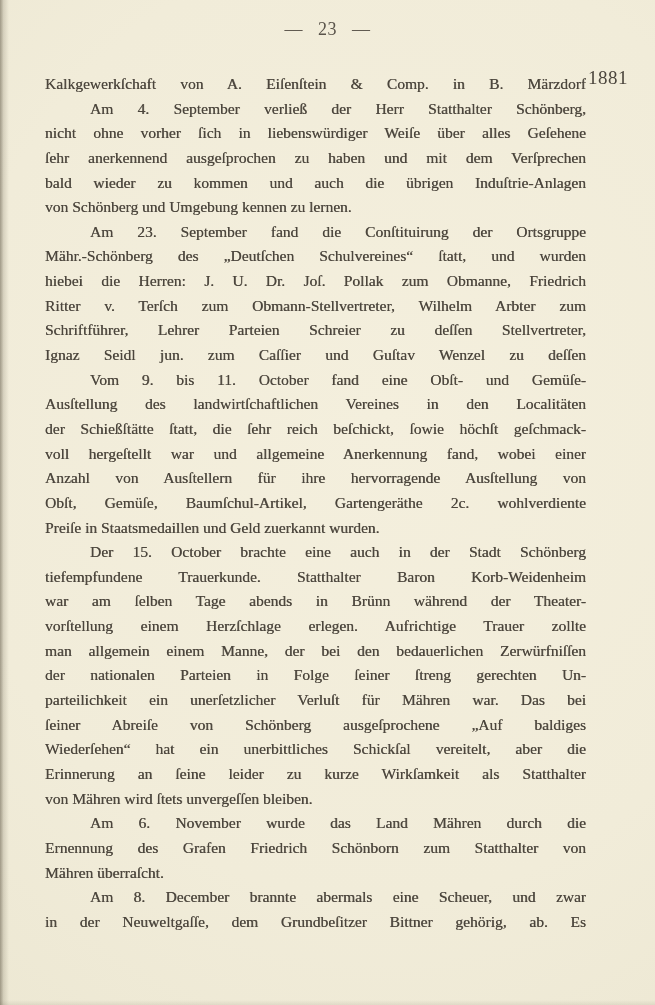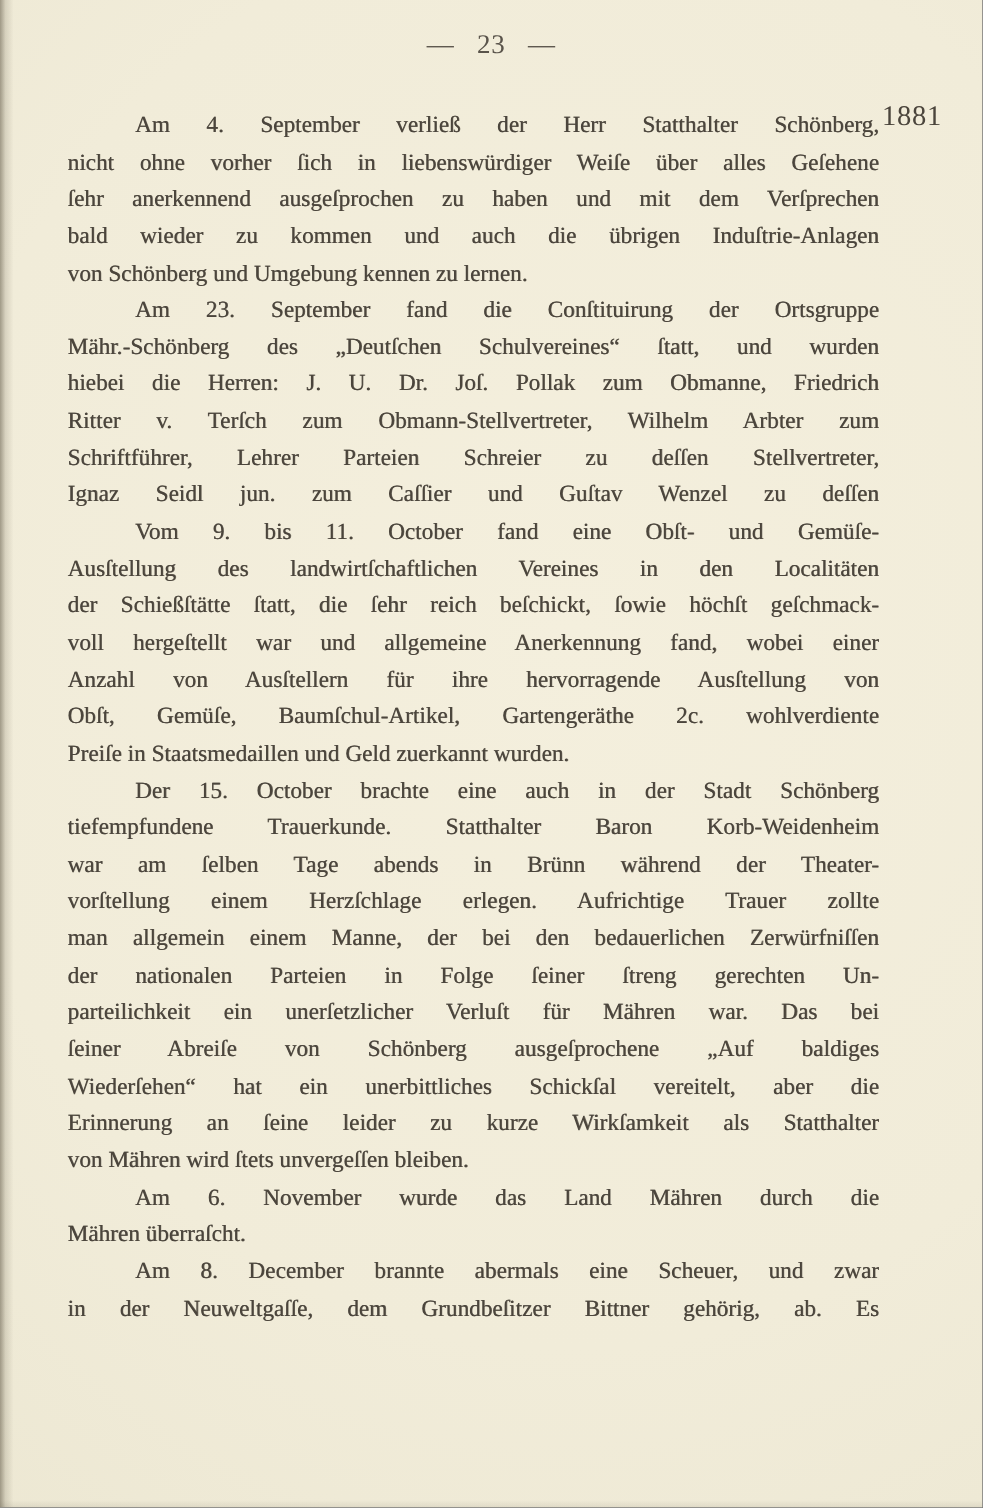--- a/index.html
+++ b/index.html
@@ -49,20 +49,21 @@
 </style>
 </head>
 <body>
 
 <div class="page">
   <div class="edge-left"></div>
   <div class="edge-bottom"></div>
   <div class="header">— 23 —</div>
   <div class="margin-year">1881</div>
   <main class="bodytext">
+      <div class="line">Kalkgewerkſchaft von A. Eiſenſtein &amp; Comp. in B. Märzdorf</div>
       <div class="line indent">Am 4. September verließ der Herr Statthalter Schönberg,</div>
       <div class="line">nicht ohne vorher ſich in liebenswürdiger Weiſe über alles Geſehene</div>
       <div class="line">ſehr anerkennend ausgeſprochen zu haben und mit dem Verſprechen</div>
       <div class="line">bald wieder zu kommen und auch die übrigen Induſtrie-Anlagen</div>
       <div class="line pend">von Schönberg und Umgebung kennen zu lernen.</div>
       <div class="line indent">Am 23. September fand die Conſtituirung der Ortsgruppe</div>
       <div class="line">Mähr.-Schönberg des „Deutſchen Schulvereines“ ſtatt, und wurden</div>
       <div class="line">hiebei die Herren: J. U. Dr. Joſ. Pollak zum Obmanne, Friedrich</div>
       <div class="line">Ritter v. Terſch zum Obmann-Stellvertreter, Wilhelm Arbter zum</div>
       <div class="line">Schriftführer, Lehrer Parteien Schreier zu deſſen Stellvertreter,</div>
@@ -79,17 +80,18 @@
       <div class="line">war am ſelben Tage abends in Brünn während der Theater-</div>
       <div class="line">vorſtellung einem Herzſchlage erlegen. Aufrichtige Trauer zollte</div>
       <div class="line">man allgemein einem Manne, der bei den bedauerlichen Zerwürfniſſen</div>
       <div class="line">der nationalen Parteien in Folge ſeiner ſtreng gerechten Un-</div>
       <div class="line">parteilichkeit ein unerſetzlicher Verluſt für Mähren war. Das bei</div>
       <div class="line">ſeiner Abreiſe von Schönberg ausgeſprochene „Auf baldiges</div>
       <div class="line">Wiederſehen“ hat ein unerbittliches Schickſal vereitelt, aber die</div>
       <div class="line">Erinnerung an ſeine leider zu kurze Wirkſamkeit als Statthalter</div>
       <div class="line pend">von Mähren wird ſtets unvergeſſen bleiben.</div>
       <div class="line indent">Am 6. November wurde das Land Mähren durch die</div>
+      <div class="line">Ernennung des Grafen Friedrich Schönborn zum Statthalter von</div>
       <div class="line pend">Mähren überraſcht.</div>
       <div class="line indent">Am 8. December brannte abermals eine Scheuer, und zwar</div>
       <div class="line">in der Neuweltgaſſe, dem Grundbeſitzer Bittner gehörig, ab. Es</div>
     </main>
 </div>
 
 </body></html>

